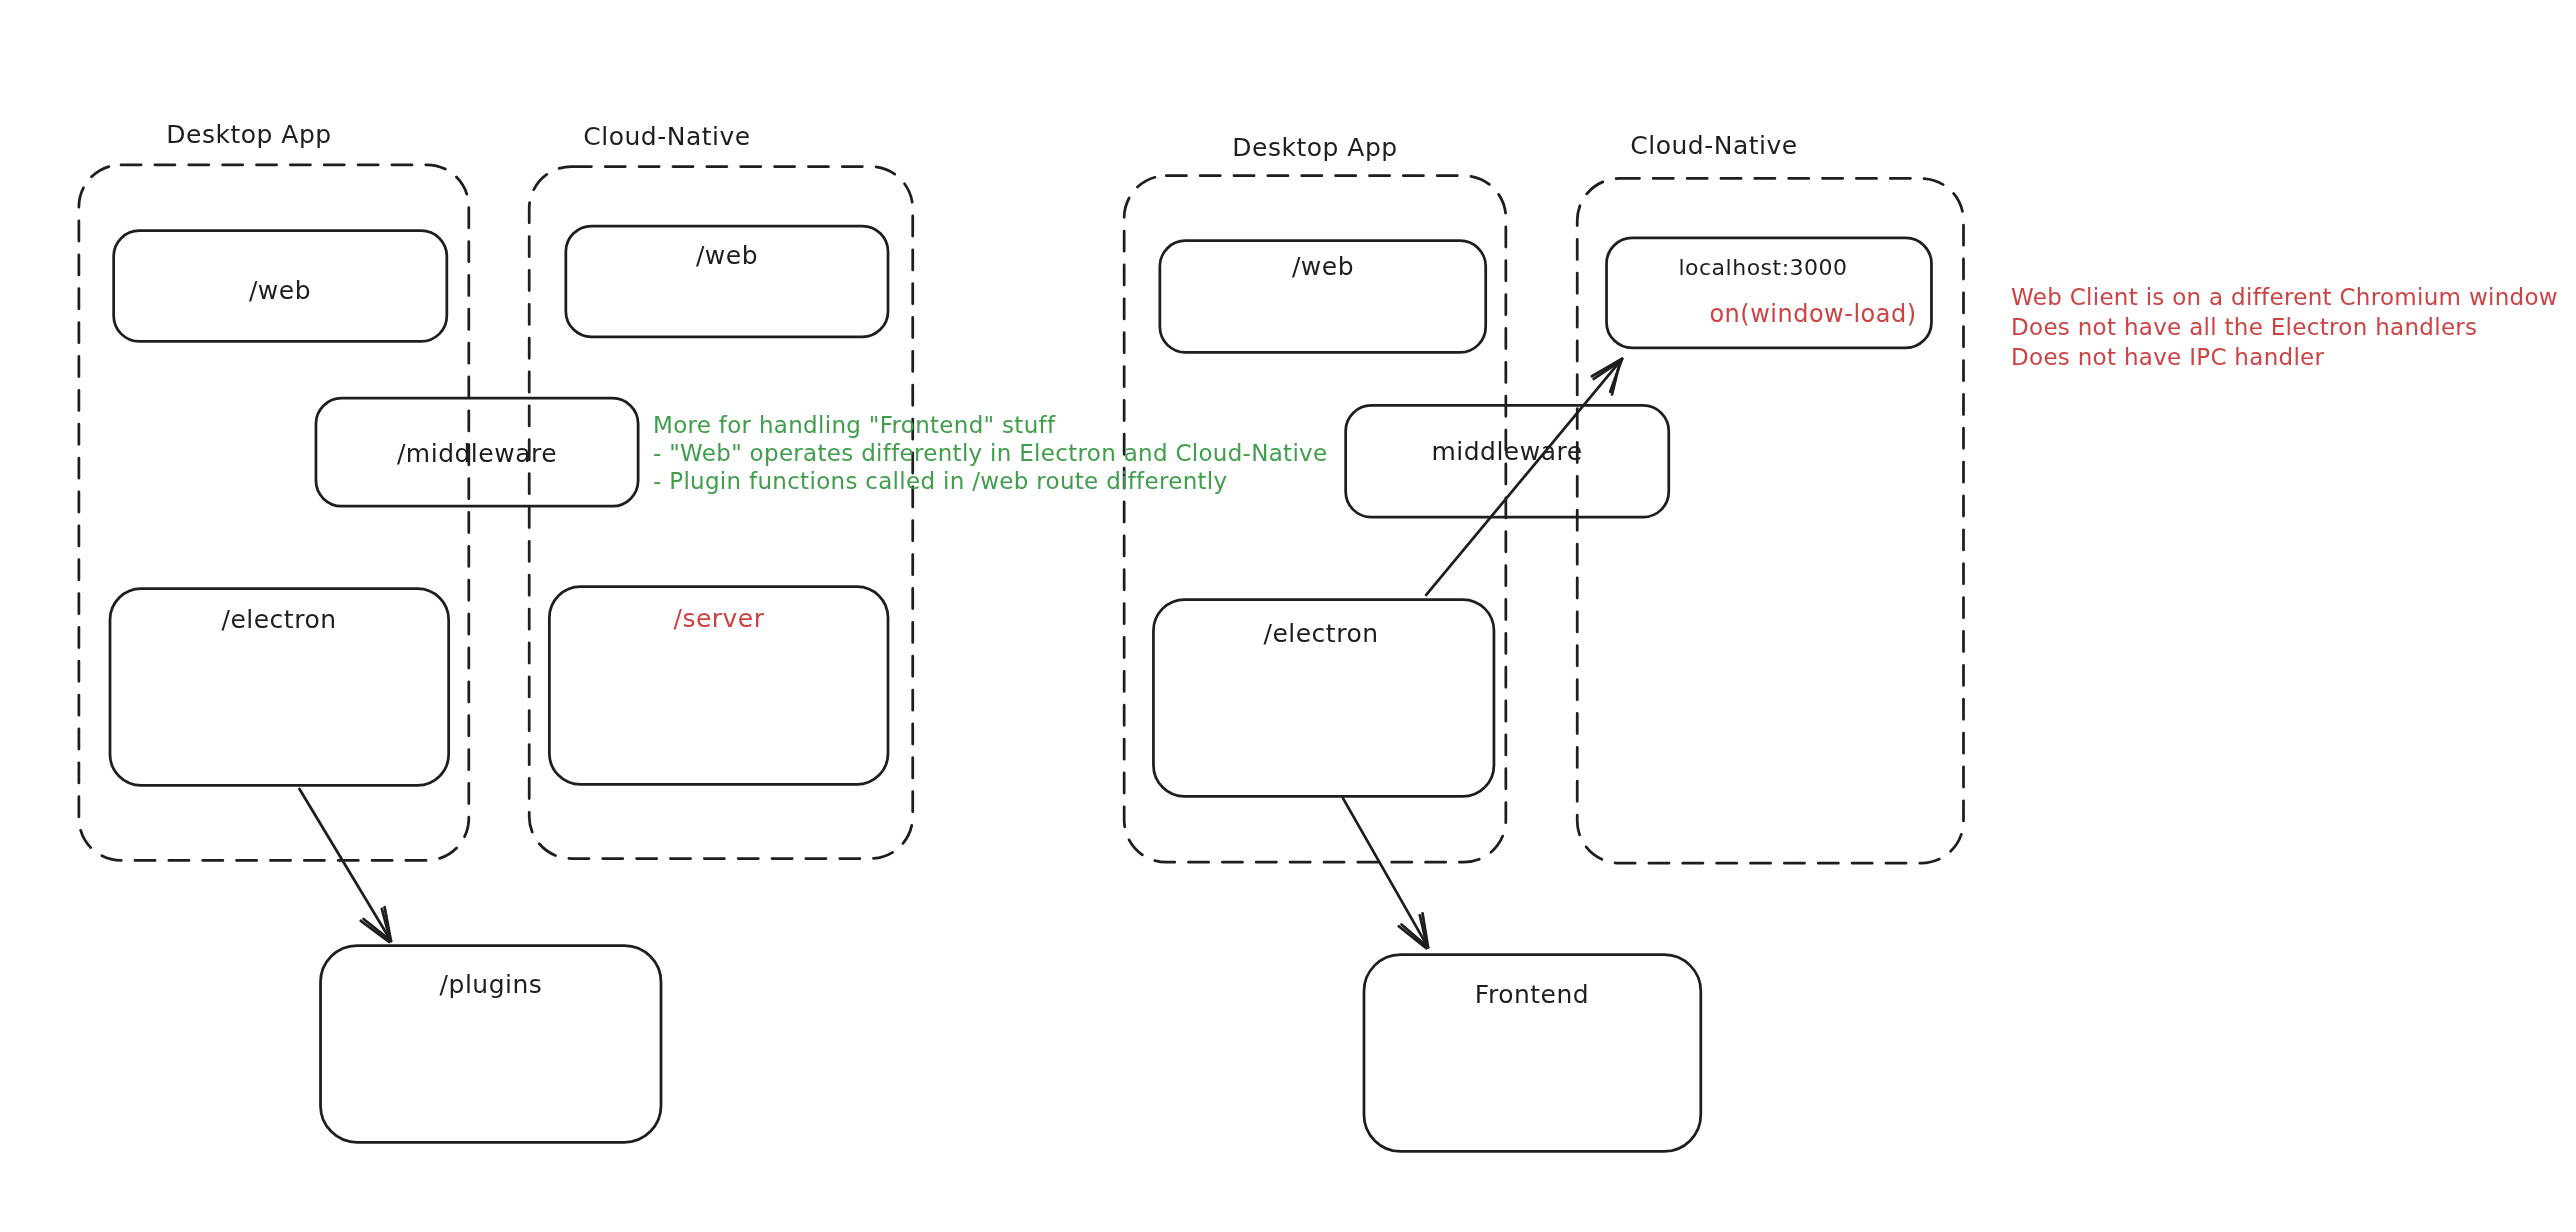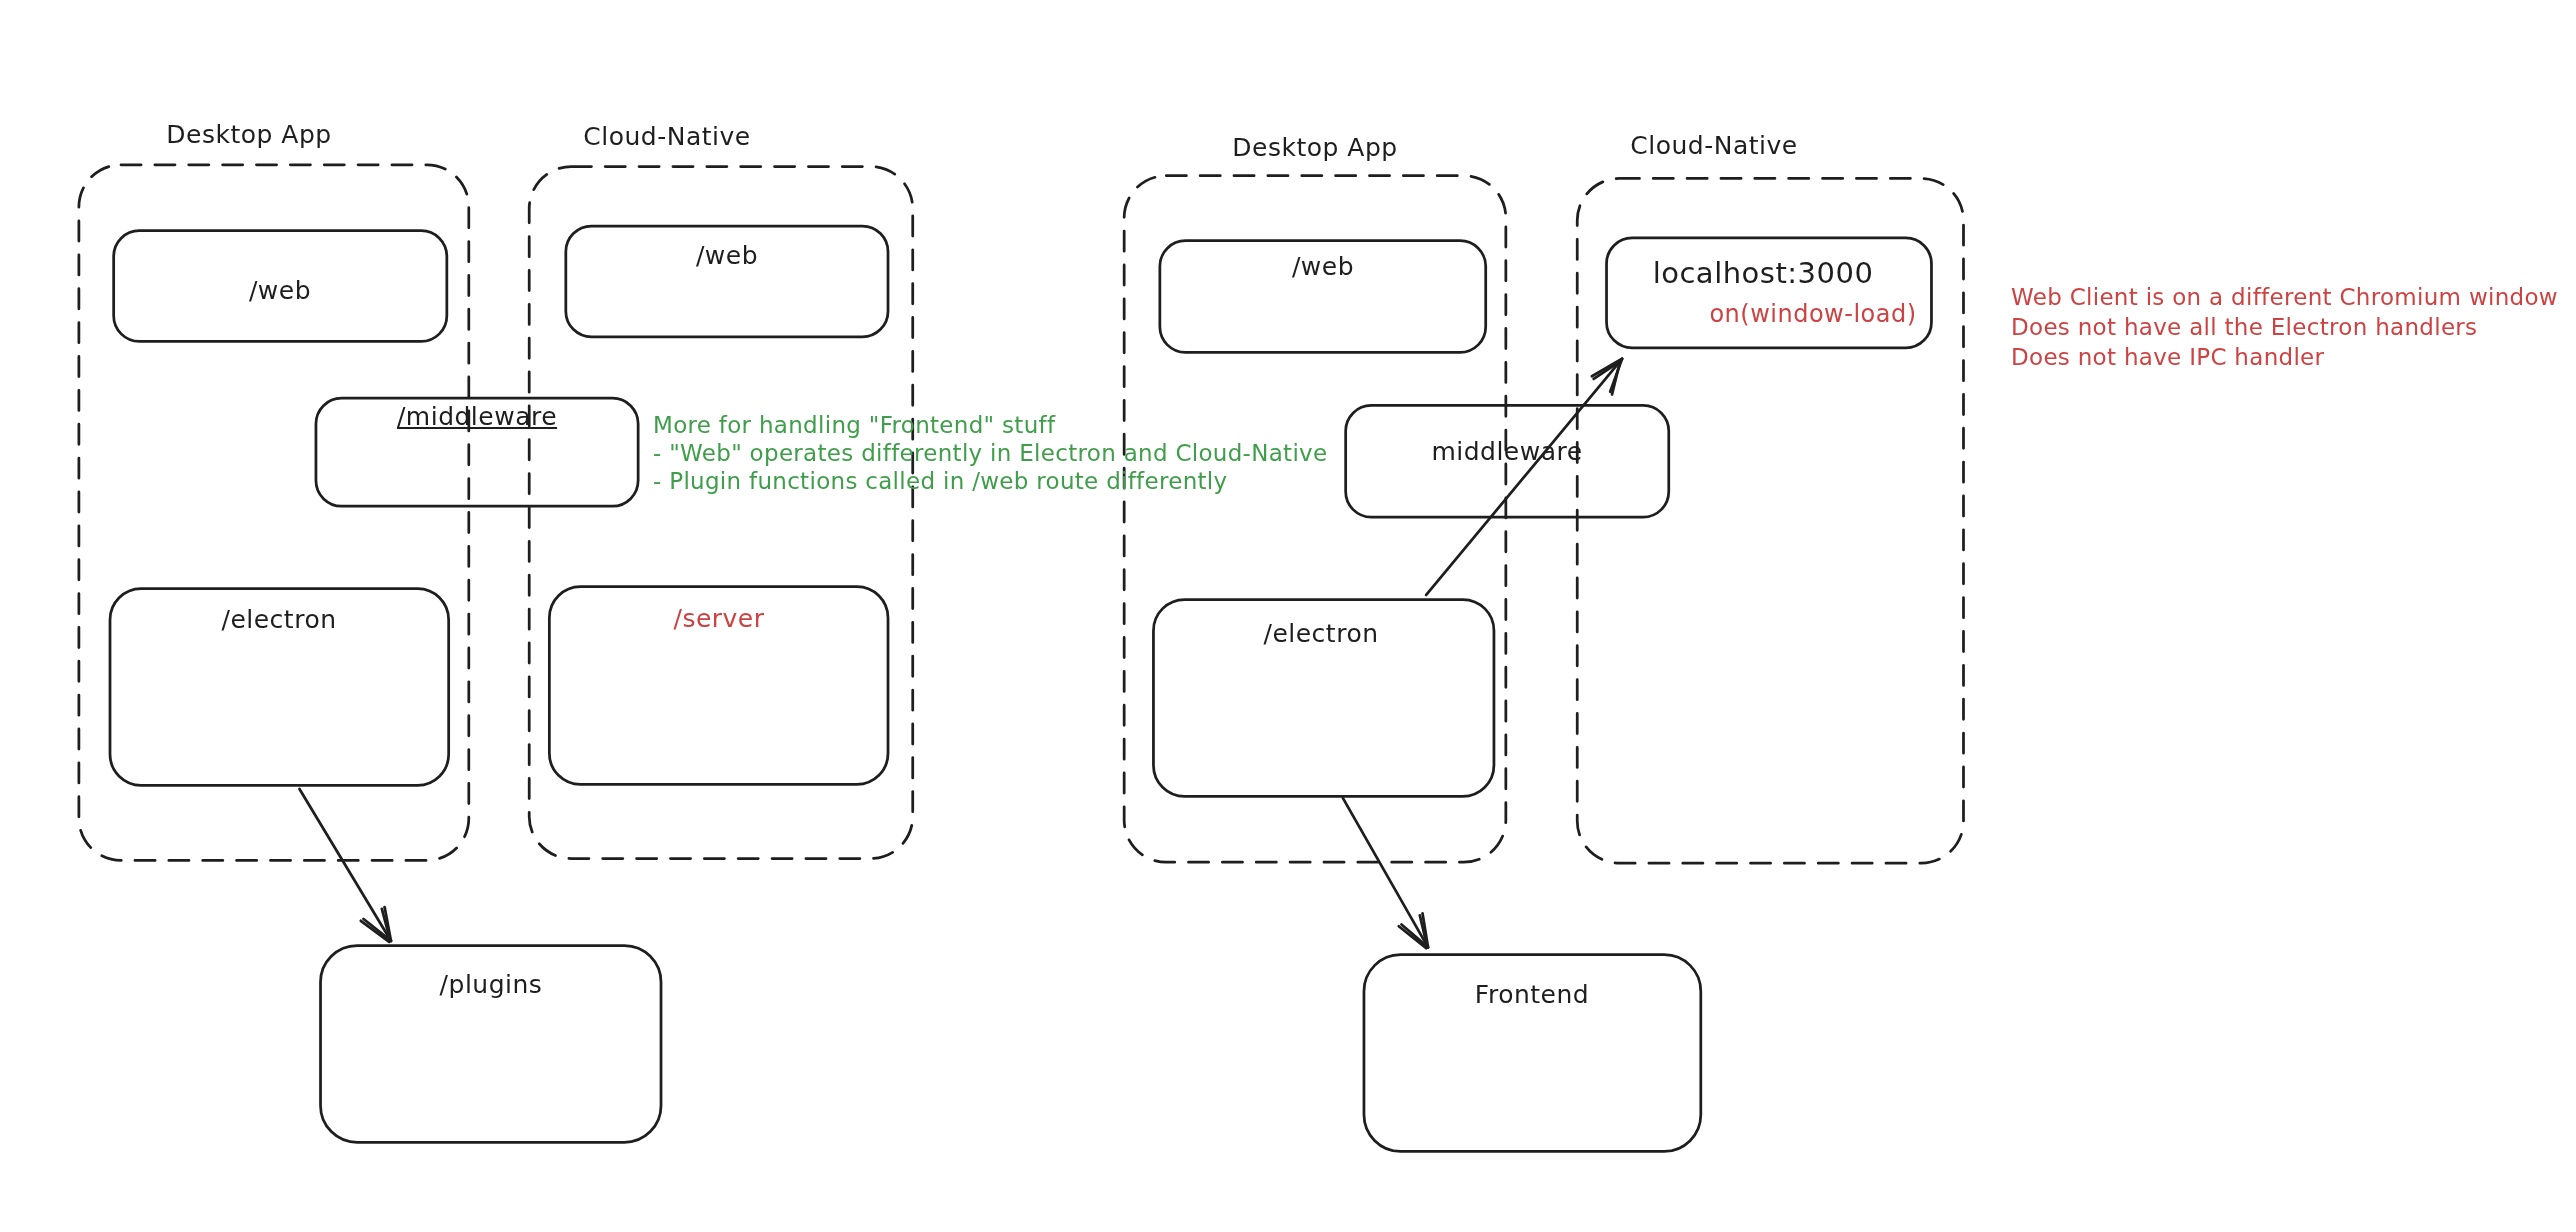--- a/index.html
+++ b/index.html
@@ -23,21 +23,21 @@
   svg.scene .solidbox{stroke-width:3;}
   .lbl{
     position:absolute;
     transform:translateX(-50%);
     font-size:25px;
     line-height:25px;
     white-space:nowrap;
     color:var(--ink);
     letter-spacing:0.5px;
   }
-  .lbl.big{font-size:29px;margin-top:6px;}
+  .lbl.big{font-size:22px;}
   .lbl.red{color:var(--red);}
   .note{
     position:absolute;
     white-space:nowrap;
     font-size:23px;
     letter-spacing:0.3px;
   }
   .note.green{color:var(--green);line-height:28px;}
   .note.red{color:var(--red);line-height:30px;margin-top:38px;}
 </style>
@@ -91,21 +91,21 @@
     </g>
   </svg>
 
   <div class="lbl" style="left:249px;top:122px;">Desktop App</div>
   <div class="lbl" style="left:667px;top:124px;">Cloud-Native</div>
   <div class="lbl" style="left:1315px;top:135px;">Desktop App</div>
   <div class="lbl" style="left:1714px;top:133px;">Cloud-Native</div>
 
   <div class="lbl" style="left:280px;top:278px;">/web</div>
   <div class="lbl" style="left:727px;top:243px;">/web</div>
-  <div class="lbl" style="left:477px;top:404px;text-decoration:underline;">/middleware</div>
+  <div class="lbl" style="left:477px;top:441px;">/middleware</div>
   <div class="lbl" style="left:279px;top:607px;">/electron</div>
   <div class="lbl red" style="left:719px;top:606px;">/server</div>
   <div class="lbl" style="left:491px;top:972px;">/plugins</div>
 
   <div class="lbl" style="left:1323px;top:254px;">/web</div>
   <div class="lbl big" style="left:1763px;top:255px;">localhost:3000</div>
   <div class="lbl red" style="left:1813px;top:302px;font-size:24px;">on(window-load)</div>
   <div class="lbl" style="left:1507px;top:439px;">middleware</div>
   <div class="lbl" style="left:1321px;top:621px;">/electron</div>
   <div class="lbl" style="left:1532px;top:982px;">Frontend</div>

